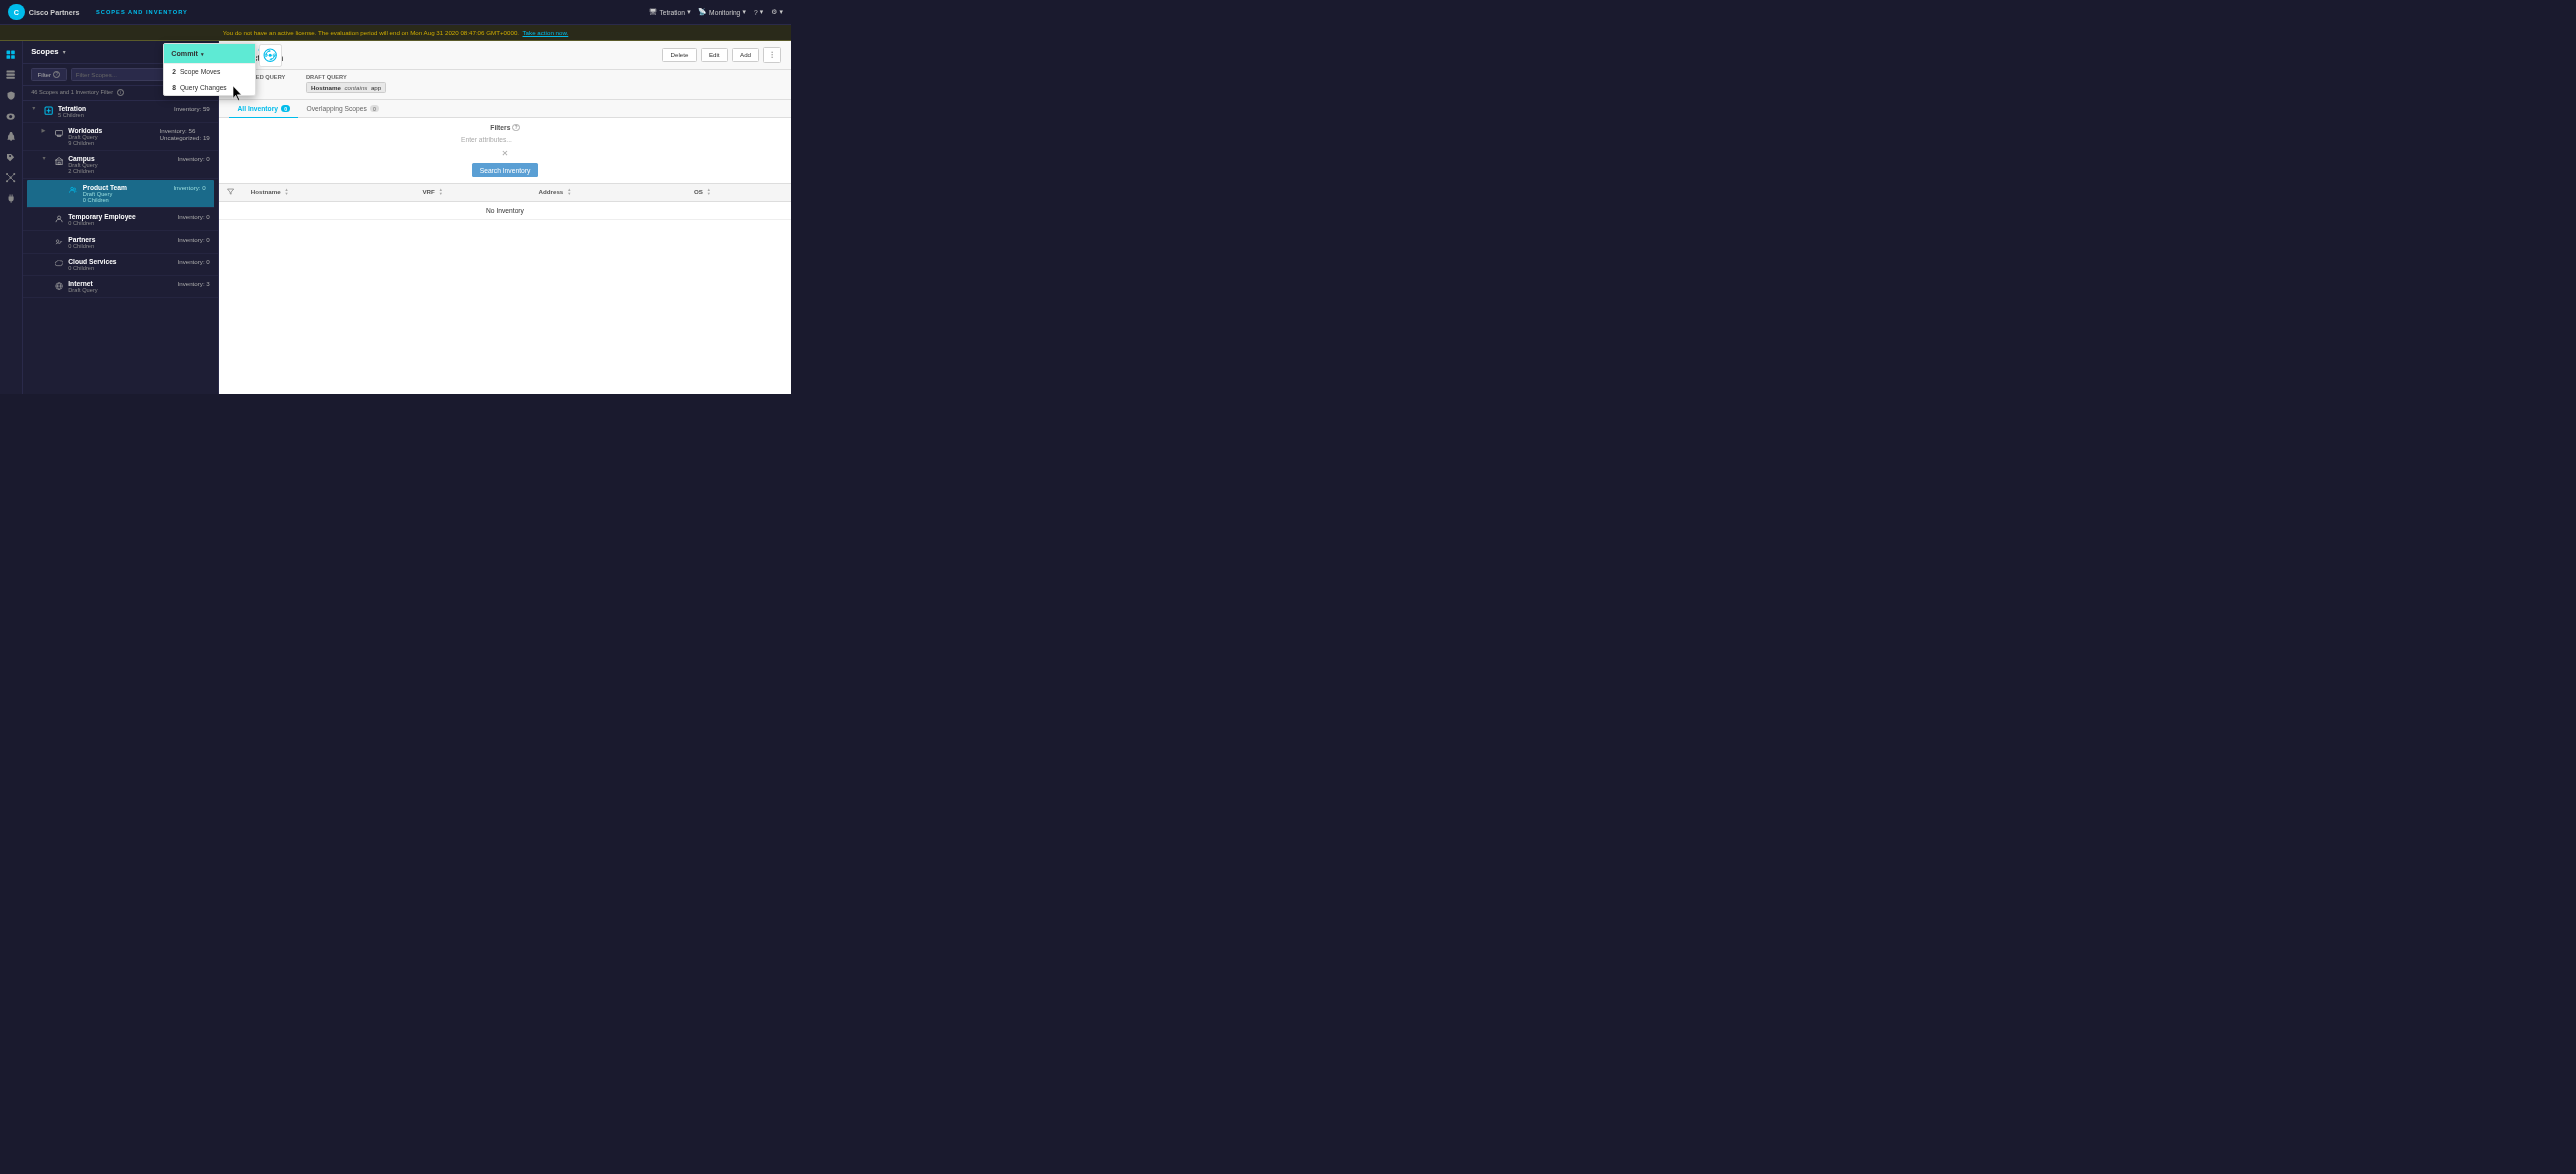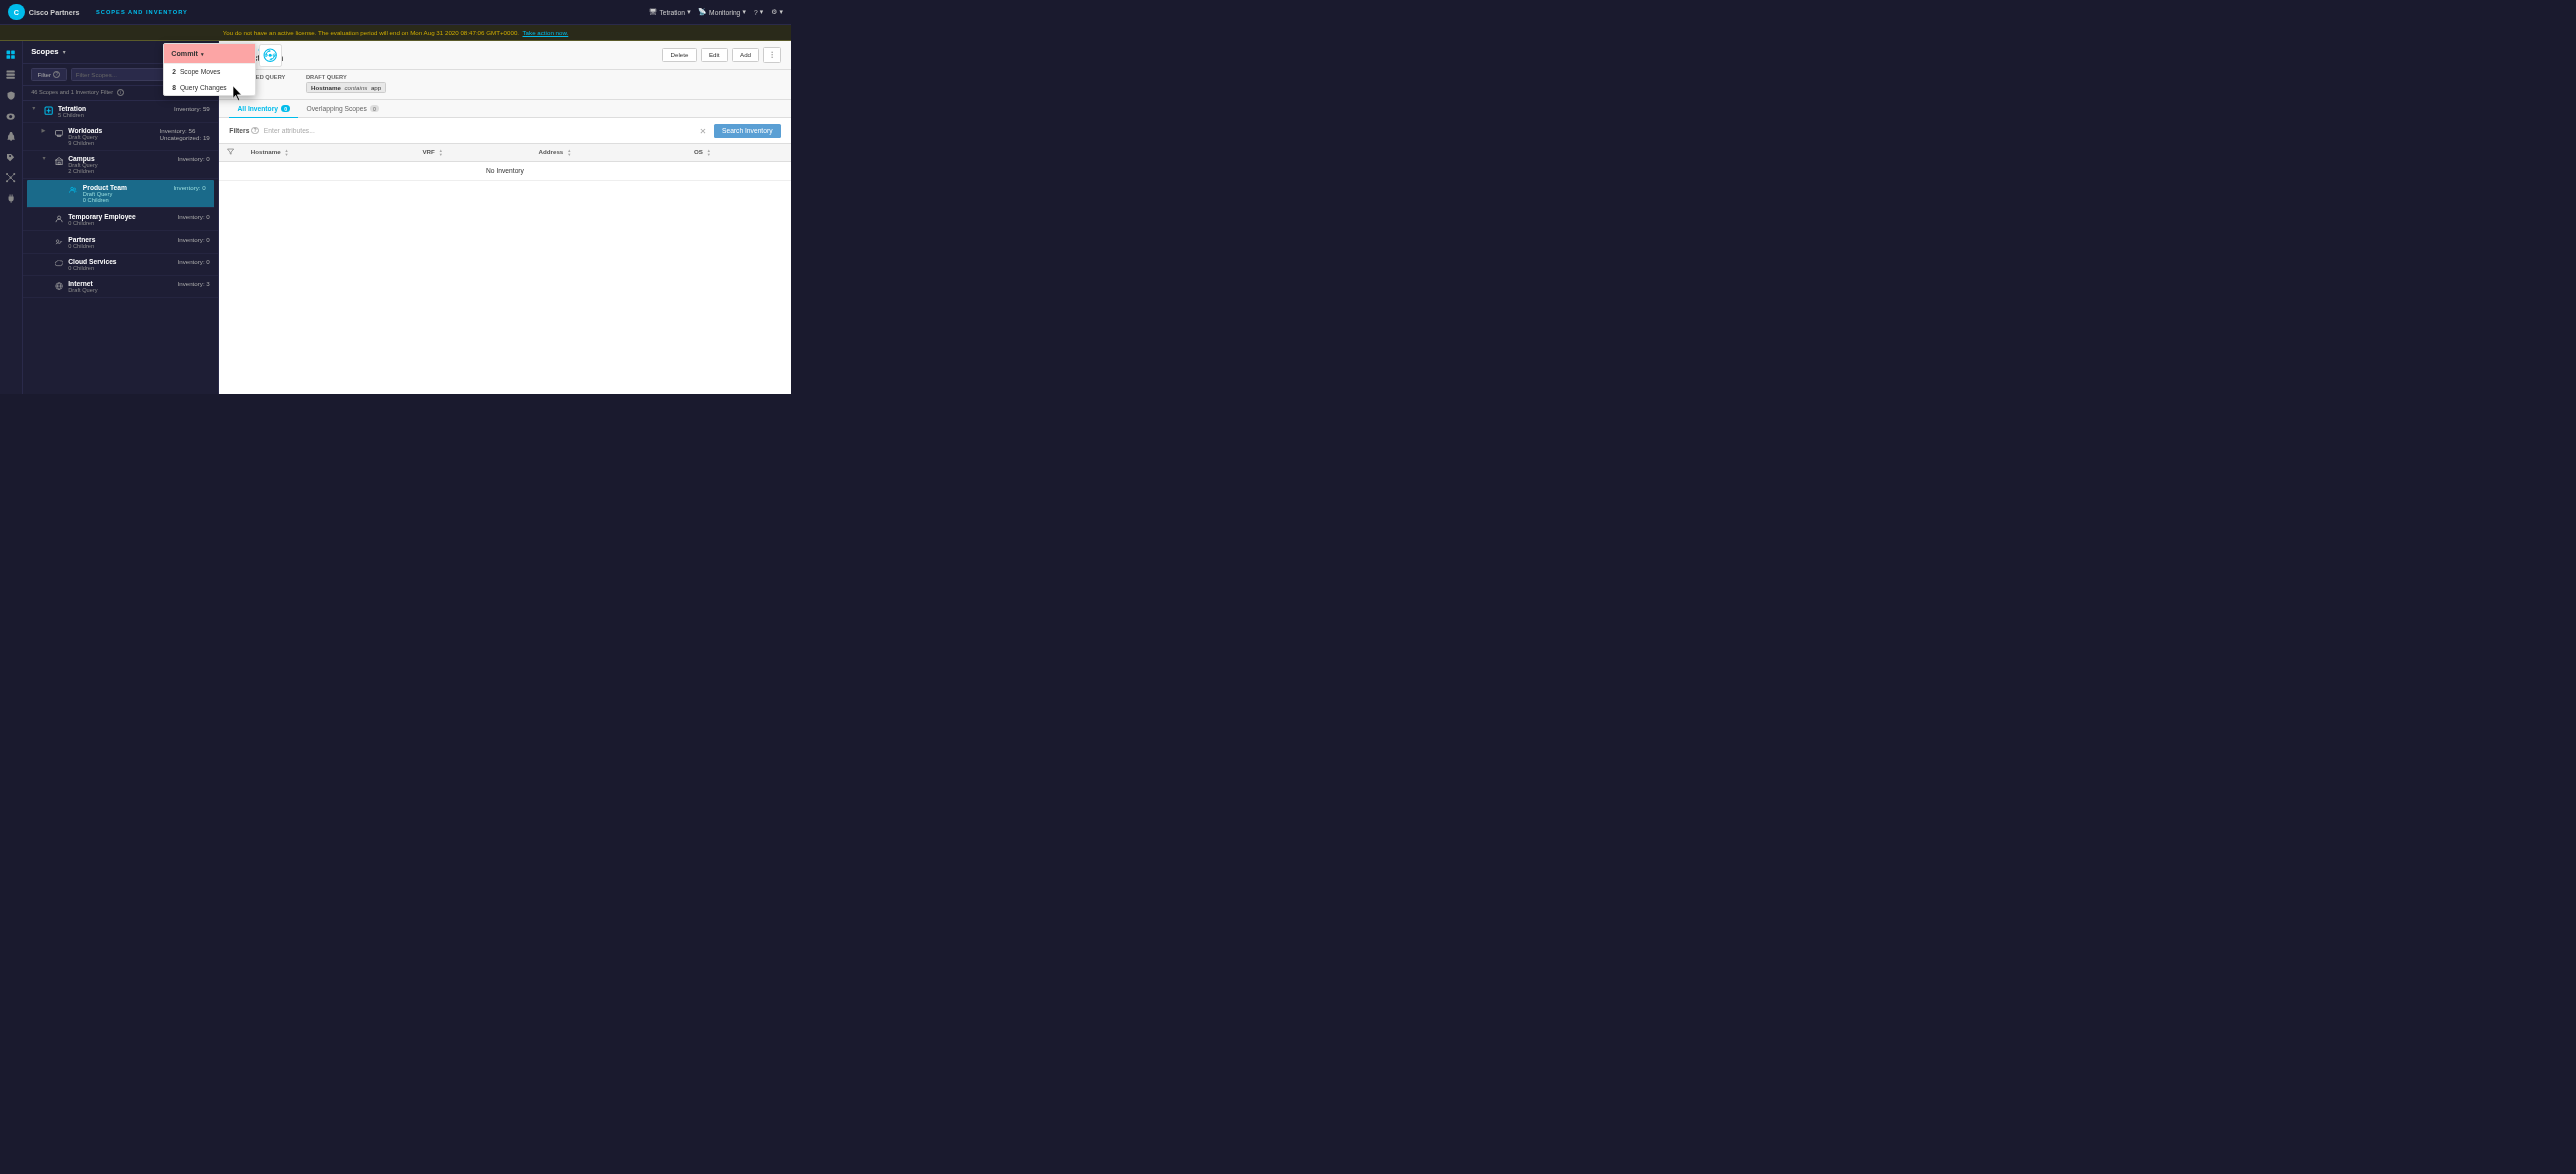--- a/index.html
+++ b/index.html
@@ -55,21 +55,21 @@
     .scope-name { font-weight: 600; color: #fff; font-size: 6.7px; }
     .scope-sub { font-size: 5.7px; color: #888; }
     .scope-inventory { margin-left: auto; font-size: 6.2px; color: #aaa; white-space: nowrap; }
     .scope-inventory .uncategorized { color: #aaa; }
 
     
     .commit-dropdown-overlay {
       position: absolute; top: 43px; left: 163px; z-index: 1000; background: #fff; border: 0.5px solid #ddd; border-radius: 2.1px; box-shadow: 0 2.1px 8.2px rgba(0,0,0,0.3); min-width: 93px;
     }
     .commit-btn-row { display: flex; align-items: center; background: #fff; border-bottom: 0.5px solid #eee; }
-    .commit-main-btn { flex: 1; background: #fca5a5; border: none; padding: 5.2px 7.2px; font-size: 7.2px; font-weight: 600; color: #333; cursor: pointer; text-align: center; display: flex; align-items: center; gap: 3.1px; }
+    .commit-main-btn { flex: 1; background: #5eead4; border: none; padding: 5.2px 7.2px; font-size: 7.2px; font-weight: 600; color: #333; cursor: pointer; text-align: center; display: flex; align-items: center; gap: 3.1px; }
     .commit-menu-item { padding: 4.1px 8.2px; font-size: 6.7px; color: #333; cursor: pointer; }
     .commit-menu-item .badge { font-weight: 700; margin-right: 2.1px; }
 
     
     .main-content { flex: 1; display: flex; flex-direction: column; background: #f0f0f0; }
 
     
     .scope-header-bar {
       background: #f8f8f8; border-bottom: 0.5px solid #ddd; padding: 5.2px 10.3px; display: flex; align-items: center; justify-content: space-between;
     }
@@ -90,21 +90,21 @@
     .query-tag em { font-style: italic; color: #555; }
 
     
     .tab-bar { background: #f8f8f8; border-bottom: 1px solid #ddd; padding: 0 10.3px; display: flex; gap: 0; }
     .tab { padding: 5.2px 8.2px; font-size: 6.7px; color: #666; cursor: pointer; border-bottom: 1px solid transparent; margin-bottom: -1px; display: flex; align-items: center; gap: 3.1px; }
     .tab.active { color: #00bceb; border-bottom-color: #00bceb; font-weight: 600; }
     .tab-badge { background: #ddd; color: #666; font-size: 5.2px; padding: 0.5px 3.1px; border-radius: 5.2px; }
     .tab.active .tab-badge { background: #00bceb; color: #fff; }
 
     
-    .inventory-filters { background: #fff; padding: 5.2px 10.3px; border-bottom: 0.5px solid #ddd; display: flex; align-items: center; gap: 5.2px; }
+    .inventory-filters { background: #fff; padding: 5.2px 10.3px; border-bottom: 0.5px solid #ddd; display: flex; align-items: center; gap: 5.2px; flex-direction: column; }
     .filters-label { display: flex; align-items: center; gap: 2.1px; font-size: 6.7px; color: #555; font-weight: 600; }
     .filters-input { flex: 1; border: none; outline: none; font-size: 6.7px; color: #333; background: transparent; }
     .filters-input::placeholder { color: #aaa; }
     .search-inventory-btn { background: #5a9fd4; color: #fff; border: none; padding: 3.6px 8.2px; border-radius: 1.5px; font-size: 6.7px; cursor: pointer; white-space: nowrap; }
     .clear-filters-btn { background: none; border: none; color: #aaa; font-size: 8.2px; cursor: pointer; padding: 0 2.1px; }
 
     
     .inventory-table-wrap { flex: 1; overflow-y: auto; background: #fff; }
     .inventory-table { width: 100%; border-collapse: collapse; }
     .inventory-table th {

